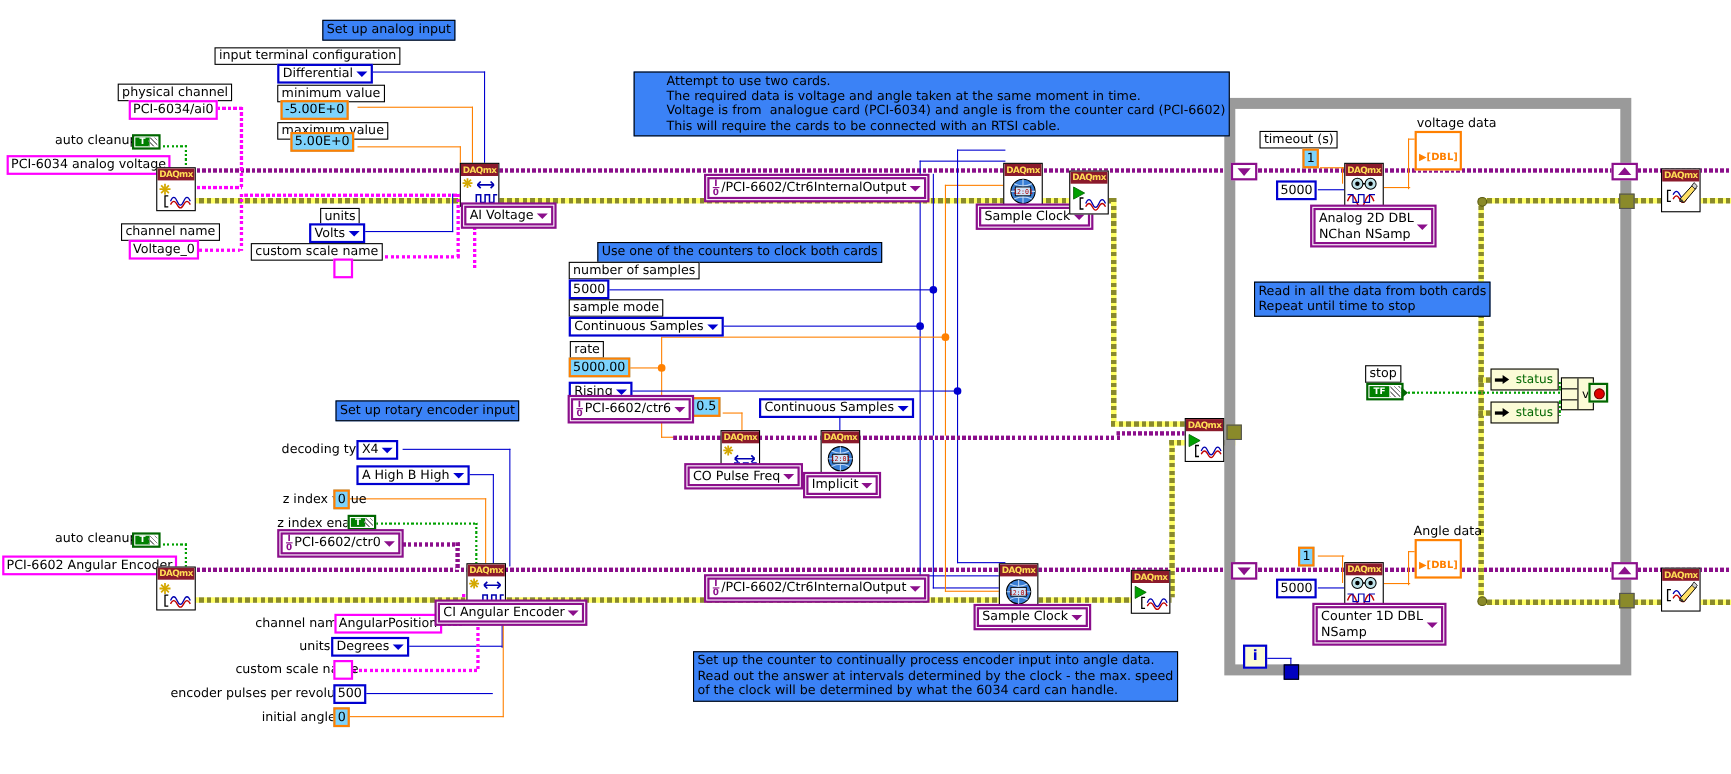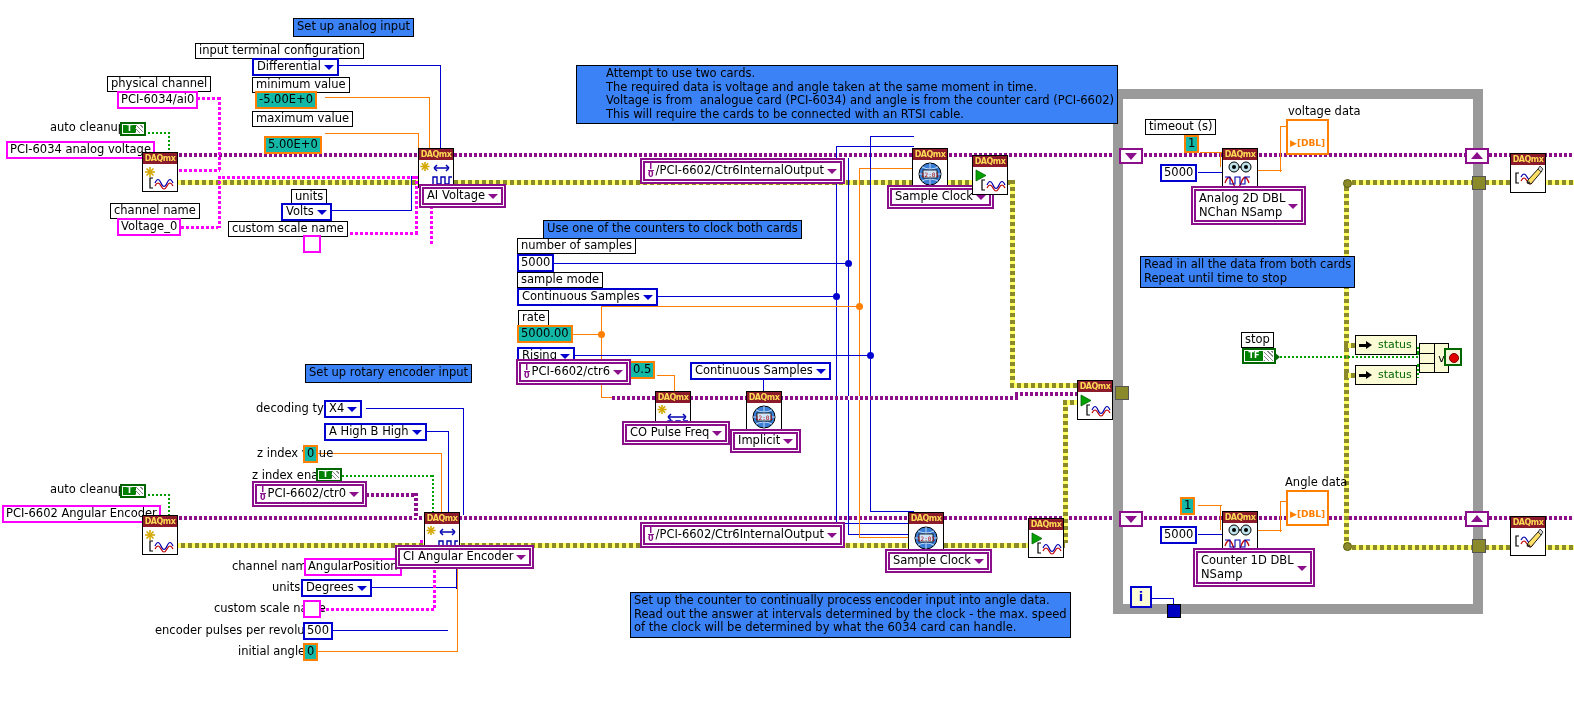--- a/index.html
+++ b/index.html
@@ -69,21 +69,21 @@
     border:2px solid #0000d0;
     padding:0 2px 1px 2px;
     white-space:nowrap;
   }
   
   .ctl-dbl{
     position:absolute;
     font-size:11.5px;
     line-height:13px;
     color:#000;
-    background:#14b8a6;
+    background:#7dd3fc;
     border:2px solid #ff8000;
     padding:0 2px 1px 2px;
     white-space:nowrap;
   }
 
   
   .ring-blue{
     position:absolute;
     font-size:11.5px;
     line-height:13px;
@@ -510,21 +510,21 @@
   <div class="cap" style="left:107px;top:76px;">physical channel</div>
   <div class="ctl-str" style="left:117px;top:91px;">PCI-6034/ai0</div>
 
   <div class="cap" style="left:195px;top:43px;">input terminal configuration</div>
   <div class="ring-blue" style="left:252px;top:58px;"><span>Differential</span><span class="arw"></span></div>
 
   <div class="cap" style="left:252px;top:77px;">minimum value</div>
   <div class="ctl-dbl" style="left:255px;top:91px;">-5.00E+0</div>
 
   <div class="cap" style="left:252px;top:111px;">maximum value</div>
-  <div class="ctl-dbl" style="left:264px;top:136px;">5.00E+0</div>
+  <div class="ctl-dbl" style="left:264px;top:120px;">5.00E+0</div>
 
   <div class="lbl" style="left:50px;top:121px;">auto cleanup</div>
   <div class="bool" style="left:120px;top:122px;">
     <div class="tf">T</div>
     <div class="hatch"></div>
   </div>
 
   <div class="ctl-str" style="left:6px;top:141px;">PCI-6034 analog voltage</div>
 
   <div class="cap" style="left:110px;top:203px;">channel name</div>

